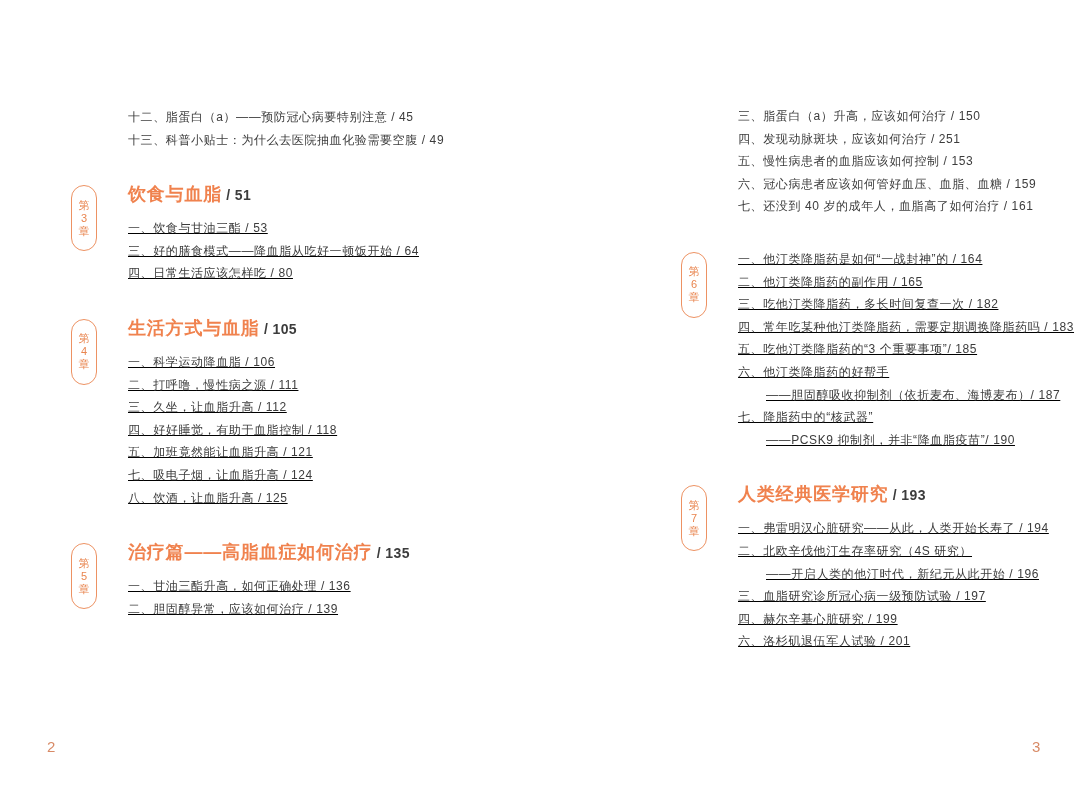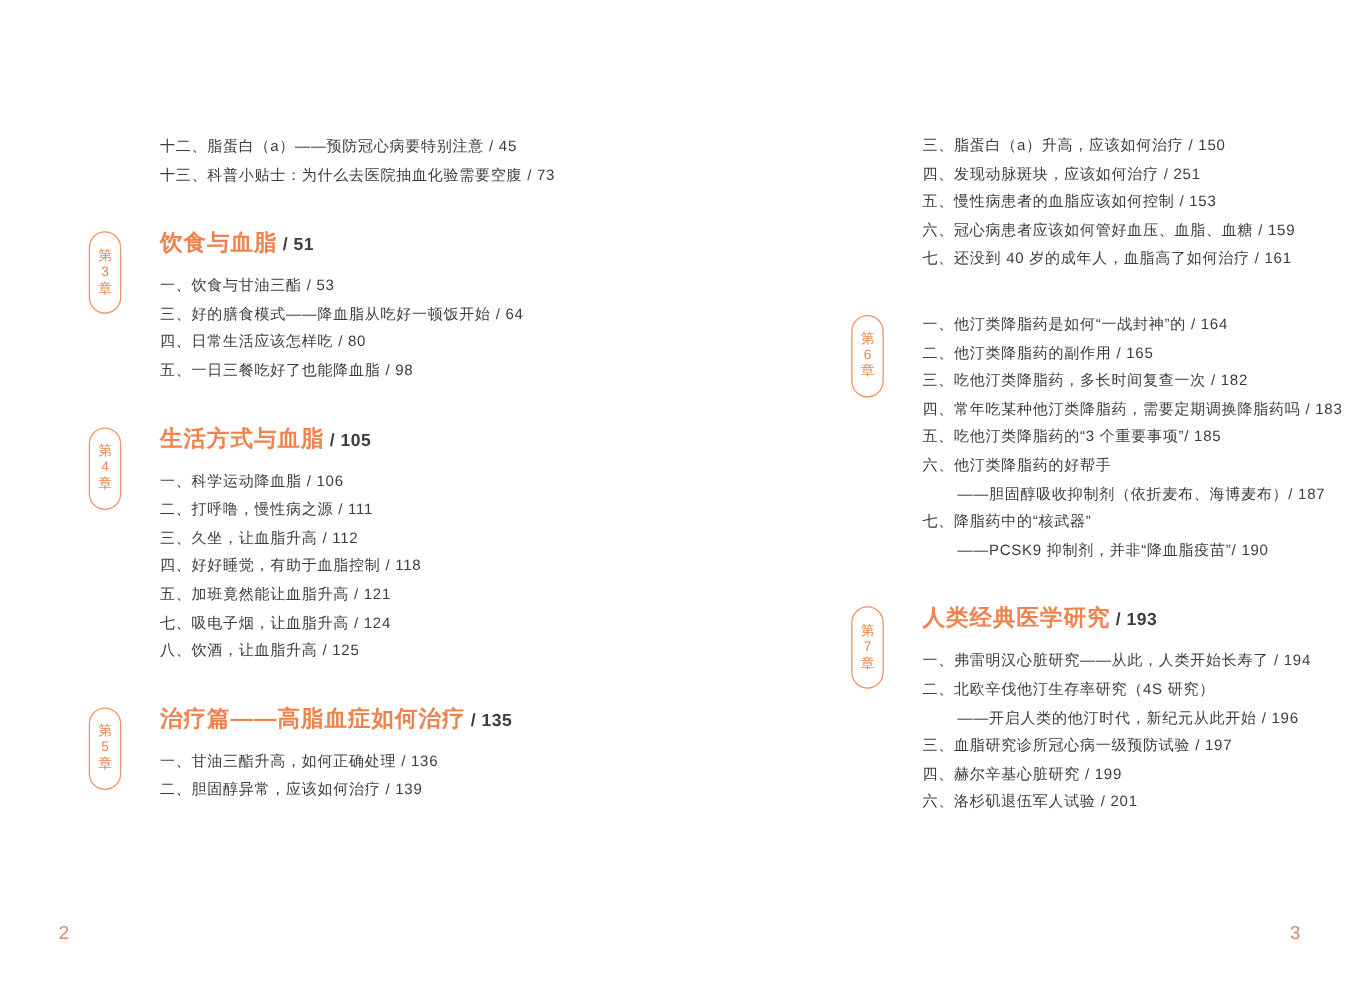--- a/index.html
+++ b/index.html
@@ -38,21 +38,21 @@
     font-size: 18px;
     line-height: 26px;
     font-weight: bold;
     letter-spacing: 0.8px;
     white-space: nowrap;
     margin-top: 28px;
   }
   .h-title { color: #f0824e; }
   .h-page  { color: #3c3c3c; font-size: 14px; font-weight: 600; letter-spacing: 0.4px; }
 
-  .section-items { margin-top: 9px; }
+  .section-items { margin-top: 9px; text-decoration: underline; }
 
   .chapter-badge {
     position: absolute;
     left: -57px;
     top: 4px;
     width: 26px;
     height: 66px;
     border: 1px solid #ed9263;
     border-radius: 14px;
     color: #e9854f;
@@ -76,35 +76,34 @@
   #pn-right { left: 1032px; top: 738px; }
 </style>
 </head>
 <body>
 
 <div class="spread">
 
   <div class="page-col" id="left-col">
     <div>
         <div class="toc-line">十二、脂蛋白（a）——预防冠心病要特别注意 / 45</div>
-        <div class="toc-line">十三、科普小贴士：为什么去医院抽血化验需要空腹 / 73</div>
+        <div class="toc-line">十三、科普小贴士：为什么去医院抽血化验需要空腹 / 49</div>
       </div>
     <div>
         <section class="toc-section">
           <div class="chapter-badge">
             <span>第</span>
             <span>3</span>
             <span>章</span>
           </div>
           <div class="section-heading"><span class="h-title">饮食与血脂</span><span class="h-page"> / 51</span></div>
           <div class="section-items">
             <div class="toc-line">一、饮食与甘油三酯 / 53</div>
             <div class="toc-line">三、好的膳食模式——降血脂从吃好一顿饭开始 / 64</div>
             <div class="toc-line">四、日常生活应该怎样吃 / 80</div>
-            <div class="toc-line">五、一日三餐吃好了也能降血脂 / 98</div>
           </div>
         </section>
         <section class="toc-section">
           <div class="chapter-badge">
             <span>第</span>
             <span>4</span>
             <span>章</span>
           </div>
           <div class="section-heading"><span class="h-title">生活方式与血脂</span><span class="h-page"> / 105</span></div>
           <div class="section-items">

